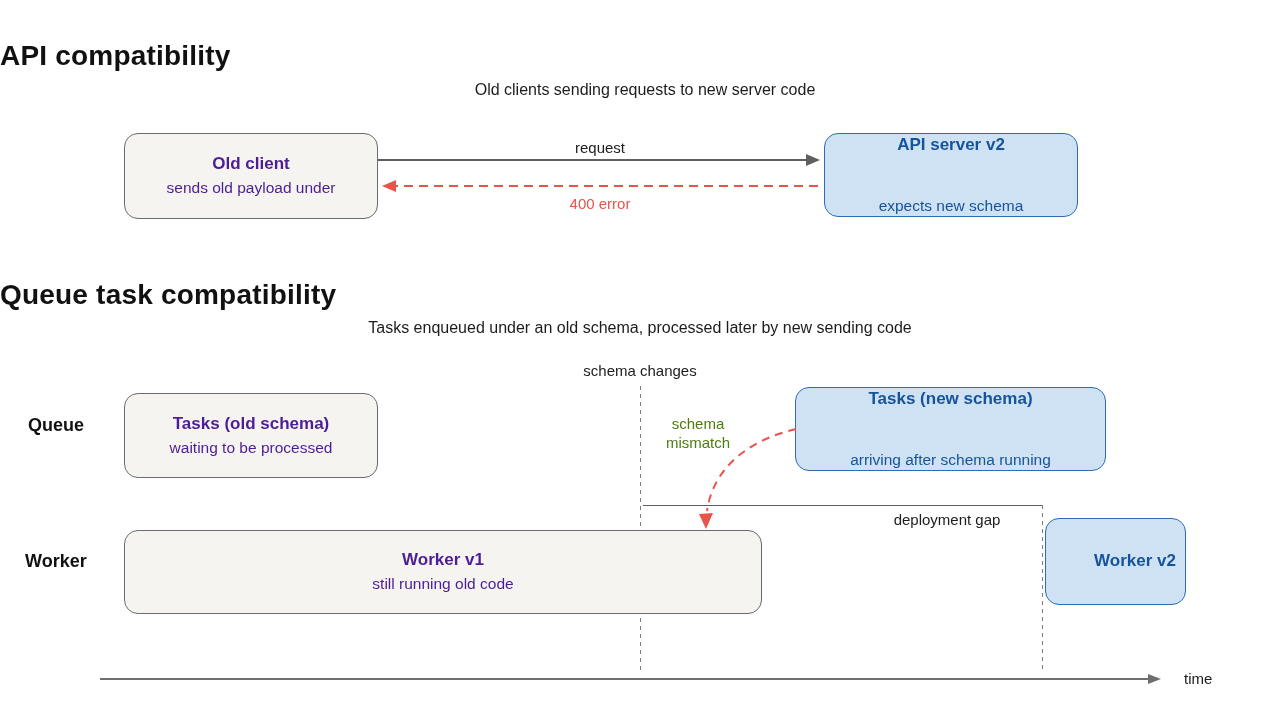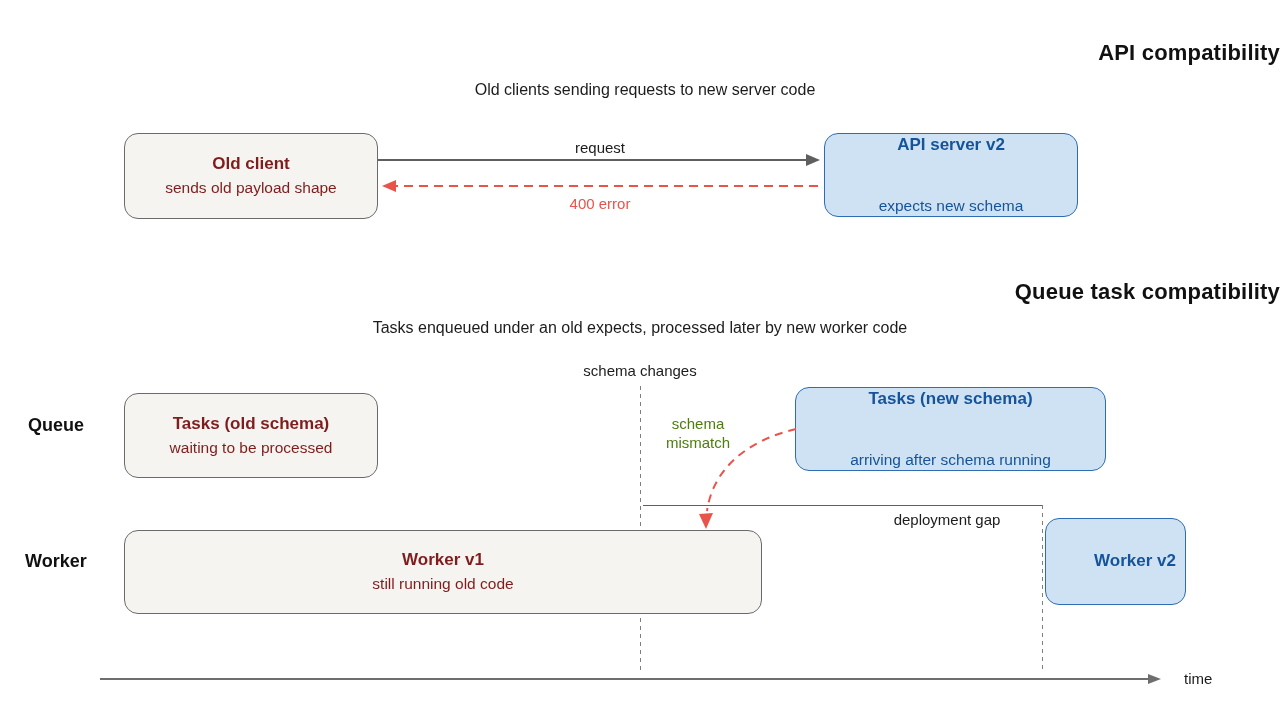--- a/index.html
+++ b/index.html
@@ -12,41 +12,41 @@
     background: #ffffff;
     overflow: hidden;
   }
   .layer { position: absolute; left: 0; top: 0; }
   .svg-under { z-index: 1; }
   .boxes    { z-index: 2; width: 1280px; height: 720px; pointer-events: none; }
   .svg-over { z-index: 3; }
   .labels   { z-index: 4; width: 1280px; height: 720px; pointer-events: none; }
 
   .section-title {
-    position: absolute; left: 0; width: 1280px; text-align: right;
-    font-size: 22px; font-weight: 700; color: #111111; letter-spacing: 0.2px; padding-left: 40px;
+    position: absolute; left: 0; width: 1280px; text-align: left;
+    font-size: 28px; font-weight: 700; color: #111111; letter-spacing: 0.2px;
   }
   .section-subtitle {
     position: absolute; left: 0; width: 1280px; text-align: center;
     font-size: 16px; color: #1c1c1c;
   }
   .title-api { top: 40px; }
   .sub-api   { top: 81px; padding-left: 10px; }
   .title-queue { top: 279px; }
   .sub-queue   { top: 319px; }
 
   .node {
     position: absolute;
     display: flex; flex-direction: column; align-items: center; justify-content: center;
     border-radius: 14px; text-align: center; line-height: 1.45;
   }
   .node-gray {
     background: #f5f4f1;
     border: 1px solid #6b6b6b;
-    color: #7f1d1d;
+    color: #4c1d95;
   }
   .node-blue {
     background: #cfe2f3;
     border: 1.5px solid #2e6cb4;
     color: #15549a;
     gap: 37px;
   }
   .node-title { font-size: 17px; font-weight: 700; }
   .node-sub   { font-size: 15.5px; }
 
@@ -82,21 +82,21 @@
     <path d="M 643 505.5 H 1042" stroke="#5f5f5f" stroke-width="1" fill="none"></path>
     <g>
       <line x1="100" y1="679" x2="1148" y2="679" stroke="#6e6e6e" stroke-width="1.8"></line>
       <polygon points="1148,674 1161,679 1148,684" fill="#6e6e6e"></polygon>
     </g>
   </svg>
 
   <div class="layer boxes">
     <div class="node node-gray box-old-client">
       <div class="node-title">Old client</div>
-      <div class="node-sub">sends old payload shape</div>
+      <div class="node-sub">sends old payload under</div>
     </div>
     <div class="node node-blue box-api-server">
       <div class="node-title">API server v2</div>
       <div class="node-sub">expects new schema</div>
     </div>
     <div class="node node-gray box-tasks-old">
       <div class="node-title">Tasks (old schema)</div>
       <div class="node-sub">waiting to be processed</div>
     </div>
     <div class="node node-blue box-tasks-new">
@@ -128,21 +128,21 @@
   </svg>
 
   <div class="layer labels">
     <div class="section-title title-api">API compatibility</div>
     <div class="section-subtitle sub-api">Old clients sending requests to new server code</div>
 
     <div class="float-label lbl-request">request</div>
     <div class="float-label lbl-error">400 error</div>
 
     <div class="section-title title-queue">Queue task compatibility</div>
-    <div class="section-subtitle sub-queue">Tasks enqueued under an old expects, processed later by new worker code</div>
+    <div class="section-subtitle sub-queue">Tasks enqueued under an old schema, processed later by new sending code</div>
 
     <div class="float-label lbl-schema-changes">schema changes</div>
     <div class="float-label lbl-schema-mismatch">
       <div>schema</div>
       <div>mismatch</div>
     </div>
     <div class="float-label lbl-deploy-gap">deployment gap</div>
 
     <div class="row-label row-redis">Queue</div>
     <div class="row-label row-worker">Worker</div>

